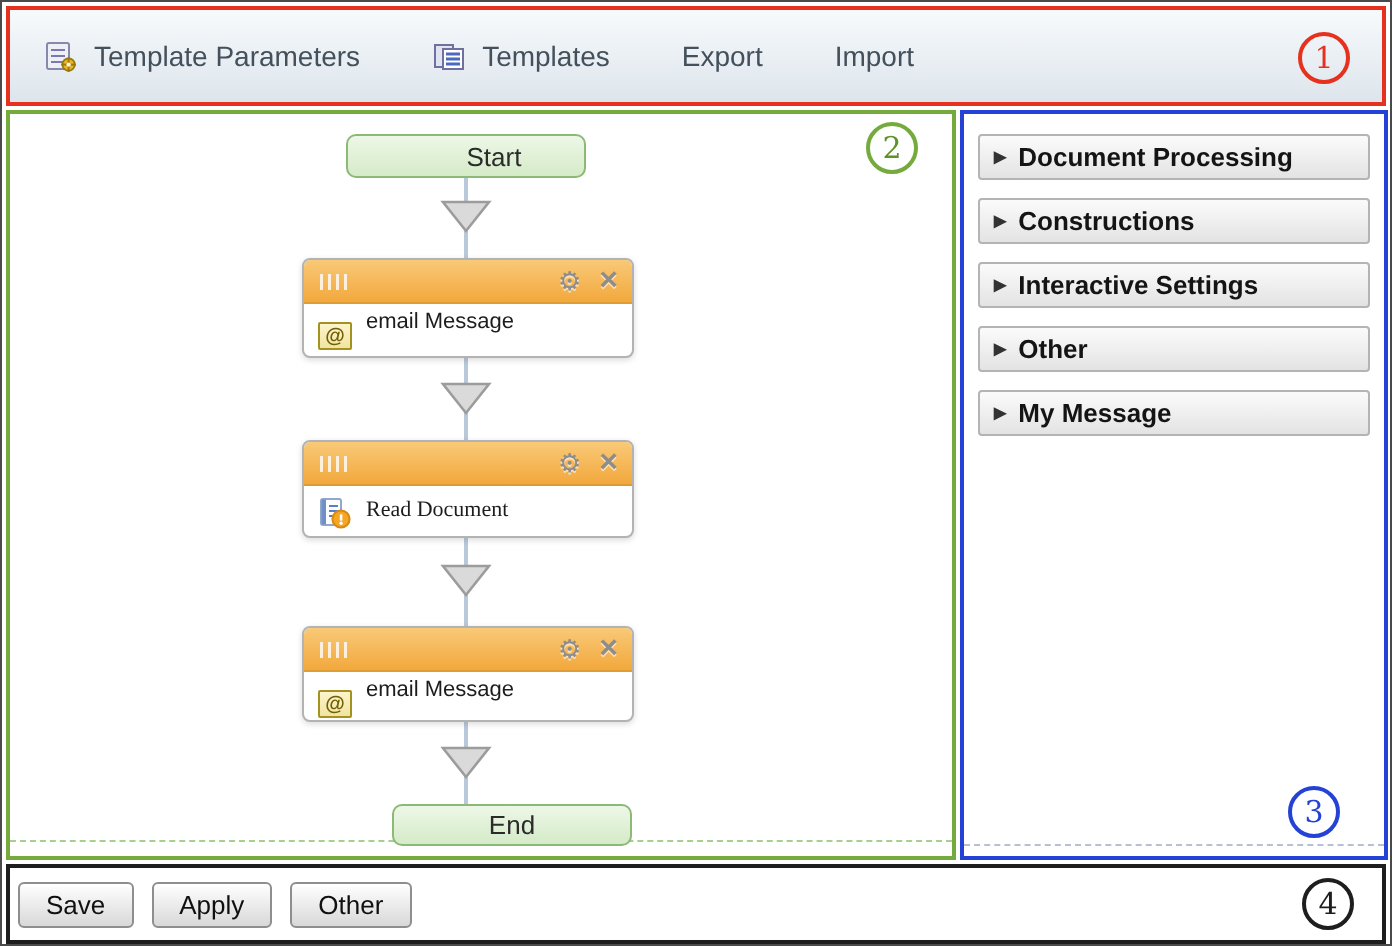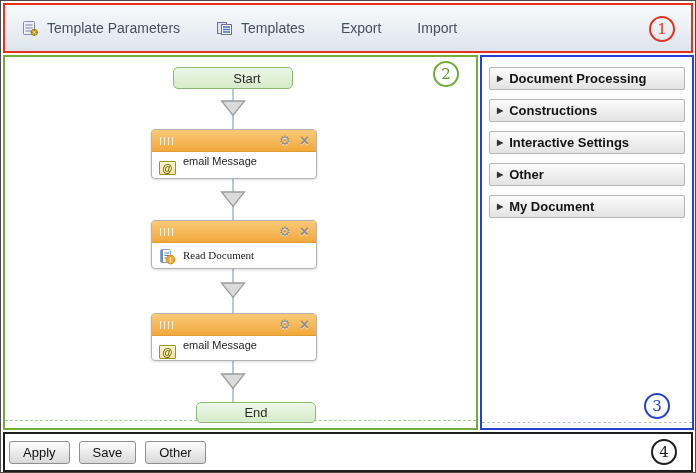--- a/index.html
+++ b/index.html
@@ -207,27 +207,27 @@
     <div class="acc-item">
       <span class="acc-arrow">▶</span>
       <span>Interactive Settings</span>
     </div>
     <div class="acc-item">
       <span class="acc-arrow">▶</span>
       <span>Other</span>
     </div>
     <div class="acc-item">
       <span class="acc-arrow">▶</span>
-      <span>My Document</span>
+      <span>My Message</span>
     </div>
 
     <div class="sidebar-dashed"></div>
     <div class="ann-circle">3</div>
   </div>
 
   <div class="footer">
+    <button>Save</button>
     <button>Apply</button>
-    <button>Save</button>
     <button>Other</button>
     <div class="ann-circle">4</div>
   </div>
 
 </div>
 
 </body></html>

